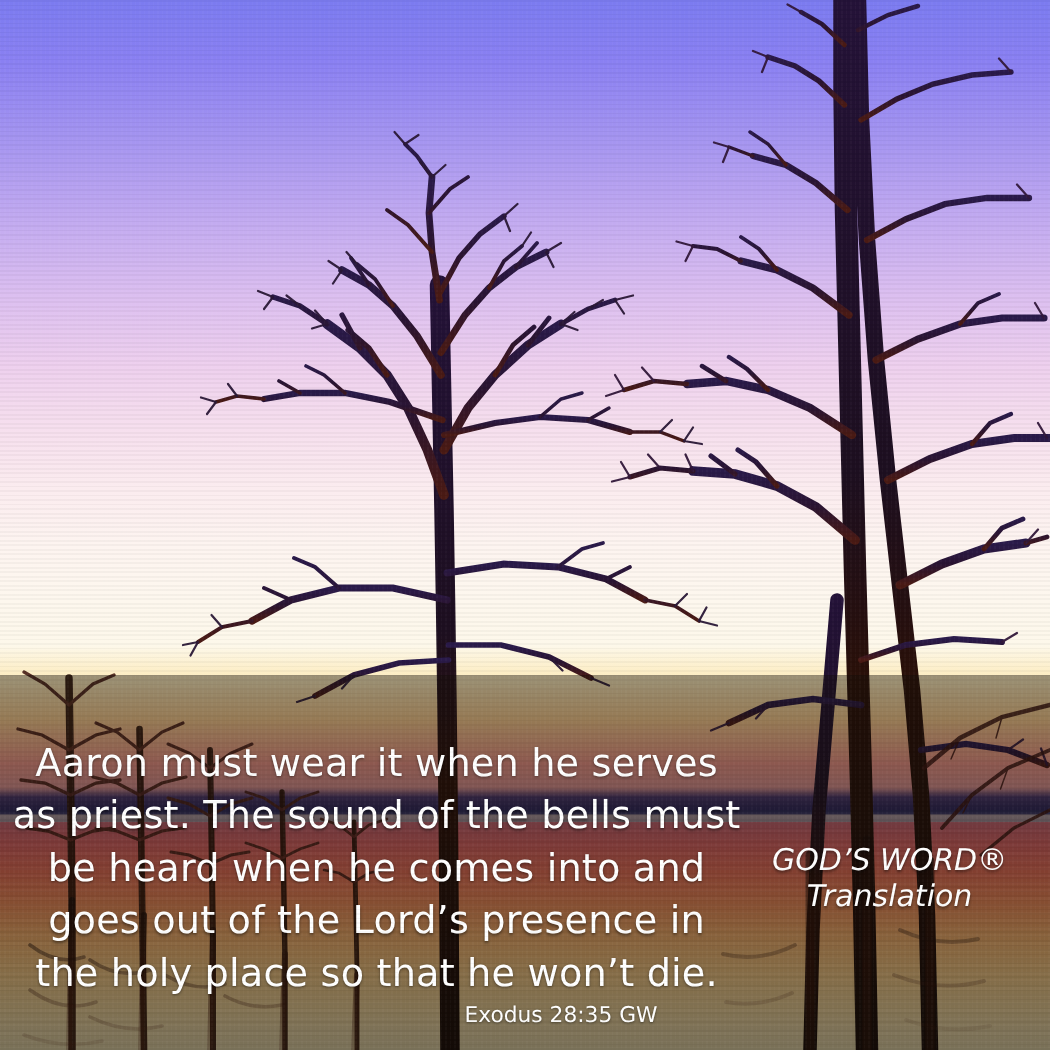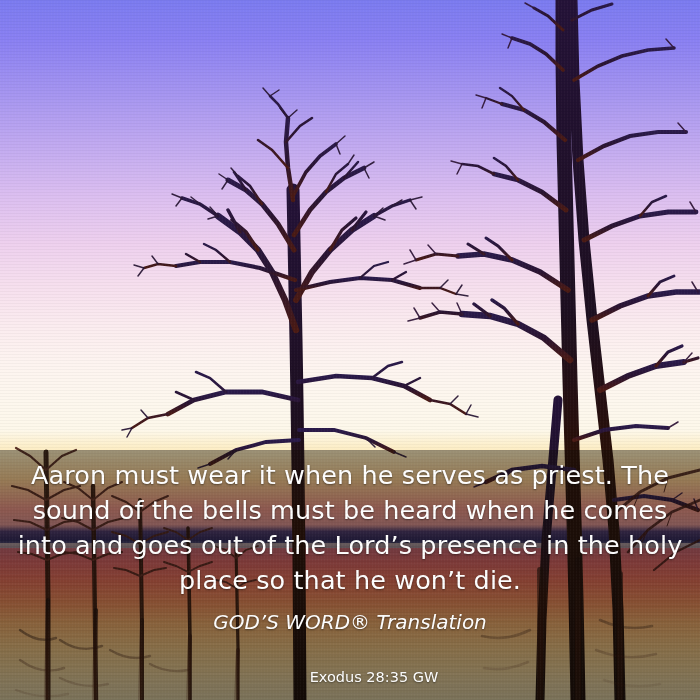--- a/index.html
+++ b/index.html
@@ -103,21 +103,21 @@
   .overlay {
     position: absolute;
     left: 0; top: 450px; width: 700px; height: 250px;
     background: rgba(20,14,10,0.42);
   }
 
   .text-block {
     position: absolute;
     left: 0; top: 450px; width: 700px; height: 250px;
     display: flex;
-    flex-direction: column;
+    flex-direction: row;
     align-items: center;
     box-sizing: border-box;
     padding: 8px 8px 0 8px;
   }
 
   .verse {
     width: 672px;
     margin: 0;
     color: #ffffff;
     font-size: 25.5px;

